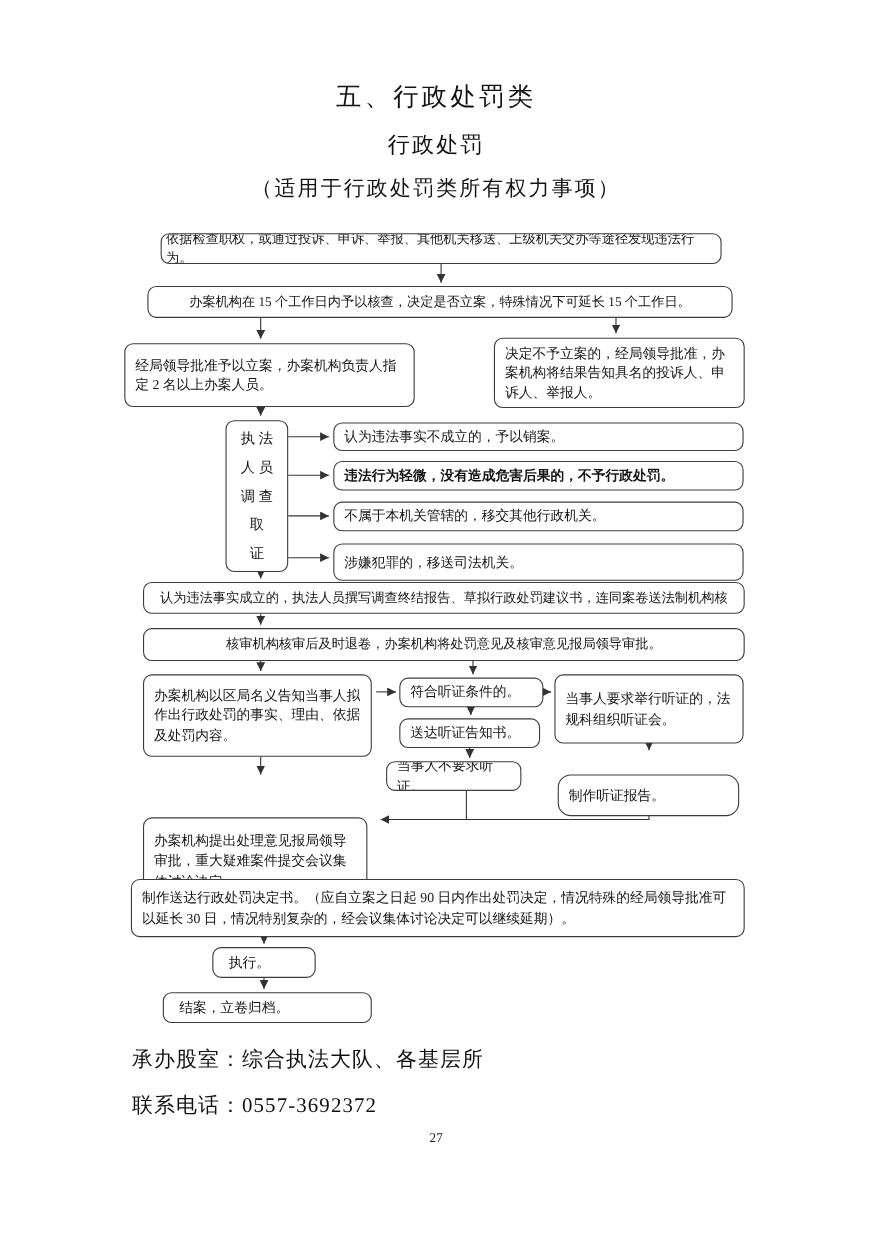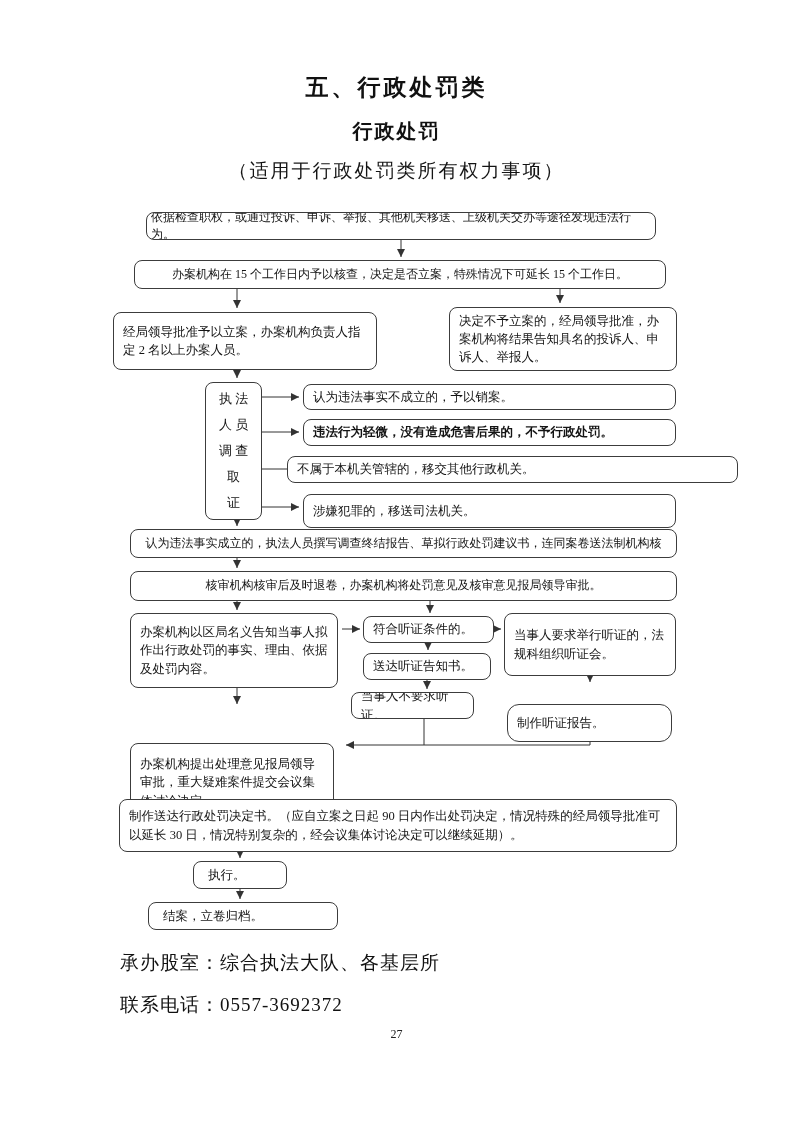--- a/index.html
+++ b/index.html
@@ -9,21 +9,21 @@
     width:793px; height:1122px;
     margin:0 auto;
     background:#ffffff;
     font-family:"Liberation Serif", serif;
     color:#1c1c1c;
     overflow:hidden;
   }
   .heading {
     position:absolute; left:0; right:0; text-align:center;
     font-family:"Liberation Sans", sans-serif;
-    font-weight:bold; color:#111;
+    font-weight:normal; color:#111;
   }
   .h1 { top:72px;  font-size:23px; letter-spacing:3px; }
   .h2 { top:118px; font-size:20px; letter-spacing:2px; }
   .scope {
     position:absolute; left:0; right:0; top:158px; text-align:center;
     font-family:"Liberation Serif", serif;
     font-size:19px; letter-spacing:2px; color:#141414;
   }
   .node {
     position:absolute;
@@ -109,21 +109,21 @@
   <div class="node vertical" style="left:205px;top:382px;width:57px;height:138px;">执 法
 人 员
 调 查
 取
 证</div>
 
   <div class="node left" style="left:303px;top:384px;width:373px;height:26px;">认为违法事实不成立的，予以销案。</div>
 
   <div class="node left" style="left:303px;top:419px;width:373px;height:27px;font-weight:bold;">违法行为轻微，没有造成危害后果的，不予行政处罚。</div>
 
-  <div class="node left" style="left:287px;top:456px;width:451px;height:27px;">不属于本机关管辖的，移交其他行政机关。</div>
+  <div class="node left" style="left:303px;top:456px;width:373px;height:27px;">不属于本机关管辖的，移交其他行政机关。</div>
 
   <div class="node left" style="left:303px;top:494px;width:373px;height:34px;">涉嫌犯罪的，移送司法机关。</div>
 
   <div class="node center" style="left:130px;top:529px;width:547px;height:29px;">认为违法事实成立的，执法人员撰写调查终结报告、草拟行政处罚建议书，连同案卷送法制机构核</div>
 
   <div class="node center" style="left:130px;top:571px;width:547px;height:30px;">核审机构核审后及时退卷，办案机构将处罚意见及核审意见报局领导审批。</div>
 
   <div class="node left" style="left:130px;top:613px;width:208px;height:75px;">办案机构以区局名义告知当事人拟作出行政处罚的事实、理由、依据及处罚内容。</div>
 
   <div class="node left" style="left:363px;top:616px;width:131px;height:27px;">符合听证条件的。</div>

